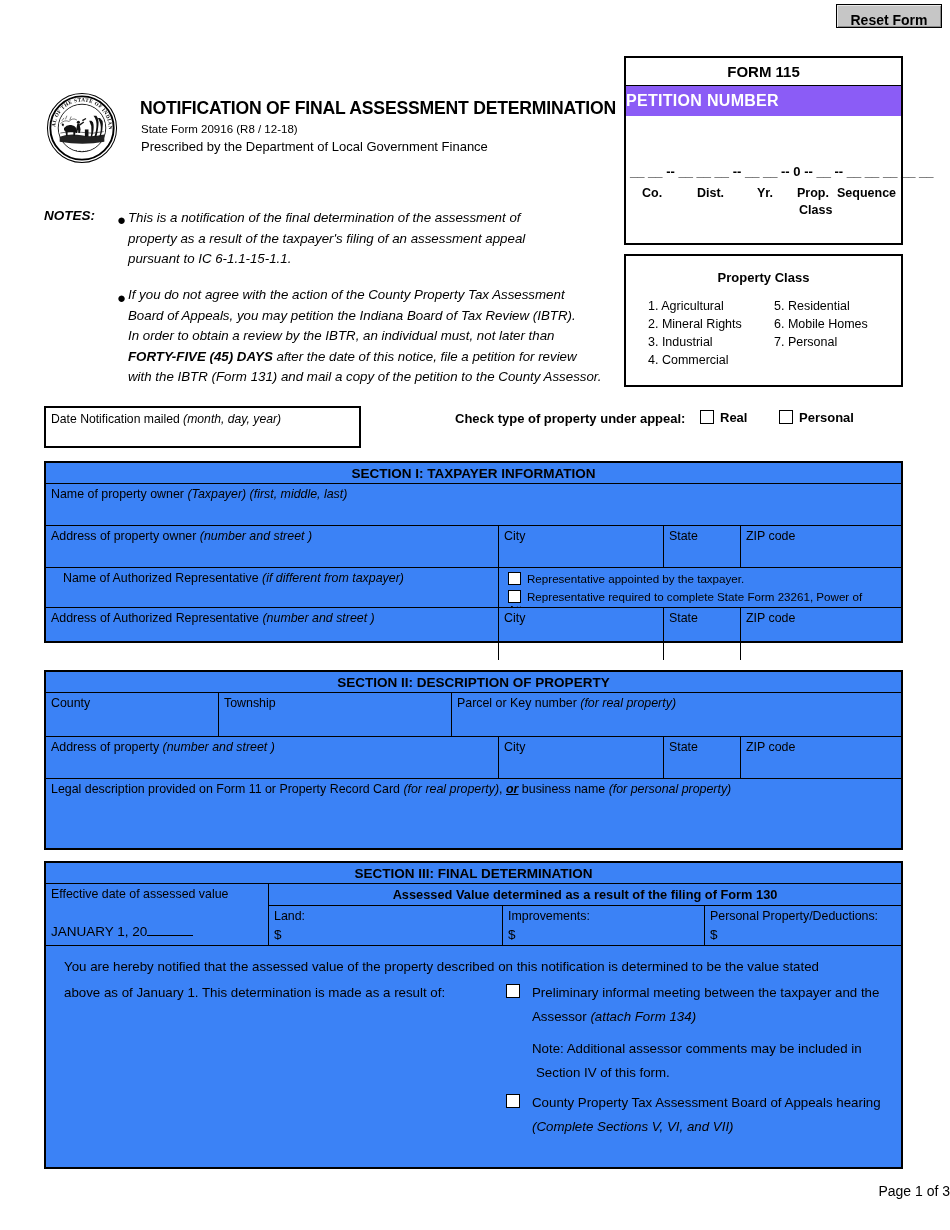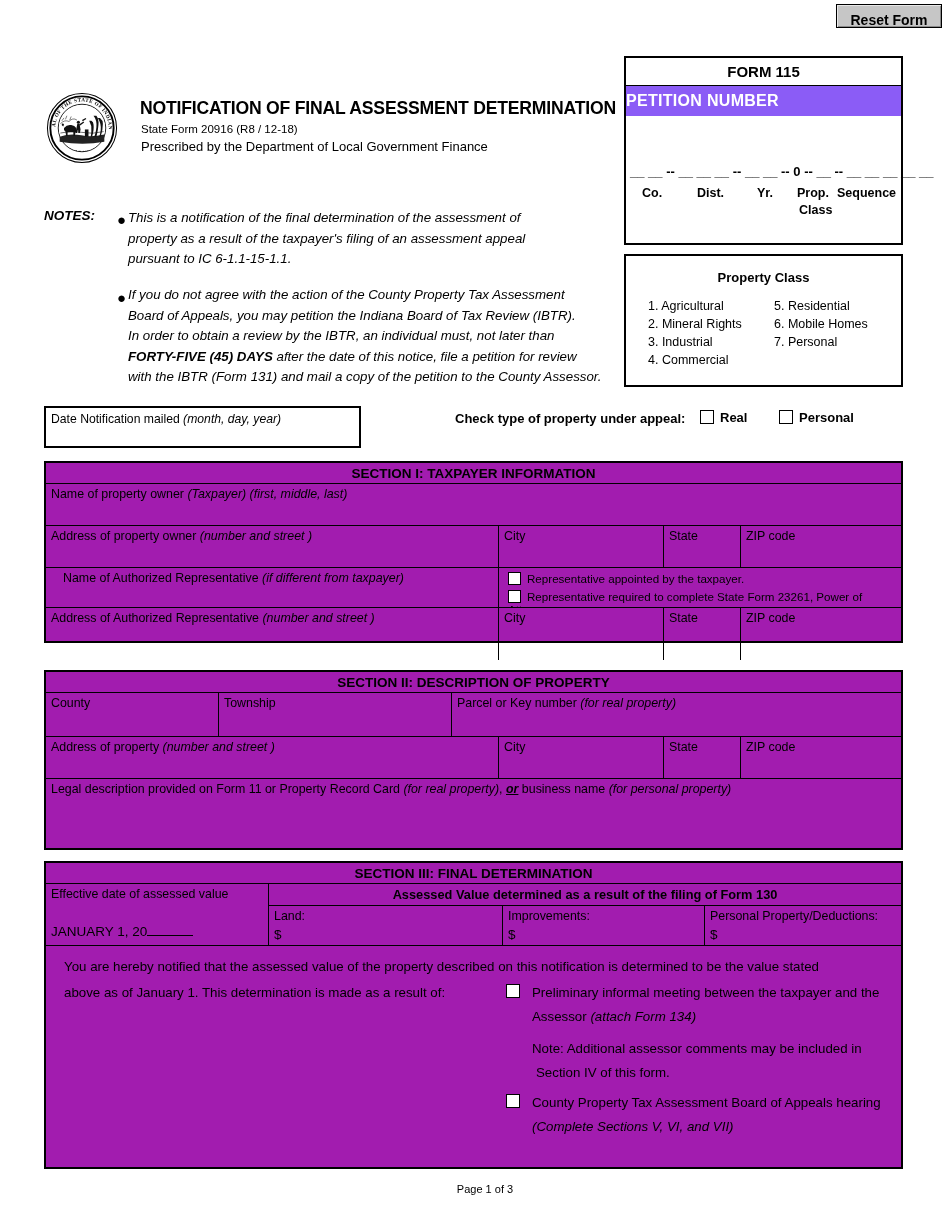--- a/index.html
+++ b/index.html
@@ -170,21 +170,21 @@
     vertical-align: -2px;
   }
   .ct-real { position: absolute; left: 700px; top: 410px; font-size: 13px; font-weight: bold; }
   .ct-pers { position: absolute; left: 779px; top: 410px; font-size: 13px; font-weight: bold; }
   .ct-real .cb, .ct-pers .cb { margin-right: 6px; }
 
   
   .sec {
     position: absolute;
     border: 2px solid #000;
-    background: #a21caf;
+    background: #3b82f6;
   }
   .sec-head {
     text-align: center;
     font-weight: bold;
     font-size: 13.5px;
     border-bottom: 1.3px solid #000;
     line-height: 21px;
     height: 21px;
   }
   .row { position: relative; border-bottom: 1.3px solid #000; }
@@ -228,22 +228,22 @@
   .s3-p1 { position: absolute; left: 18px; top: 12px; font-size: 13.3px; white-space: nowrap; }
   .s3-p2 { position: absolute; left: 18px; top: 38px; font-size: 13.3px; white-space: nowrap; }
   .s3-opt { position: absolute; font-size: 13.3px; line-height: 24px; }
   .s3-opt .cb { width: 14px; height: 14px; position: absolute; left: 0; top: 3px; }
   .s3-opt .txt { display: block; margin-left: 26px; }
   .s3-opt i { font-style: italic; }
 
   .footer {
     position: absolute;
     left: 0; right: 0; top: 1183px;
-    text-align: center;
-    font-size: 11px;
+    text-align: right;
+    font-size: 14px;
     margin-left: 20px;
   }
 </style>
 </head>
 <body>
 
 <div class="page">
 
   <button class="reset-btn">Reset Form</button>
 

